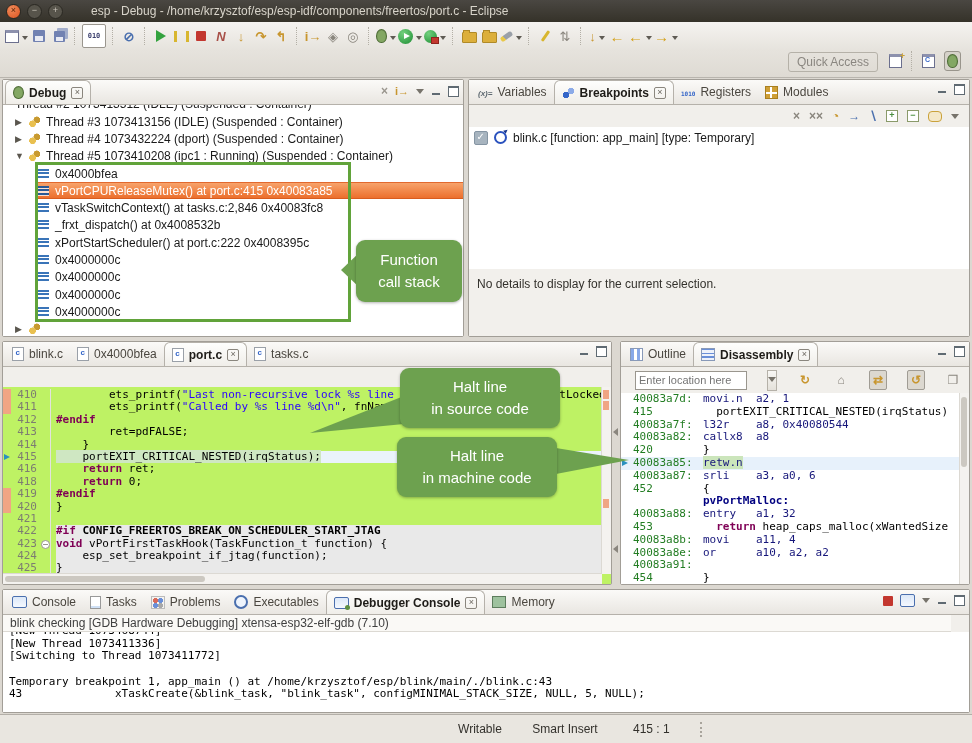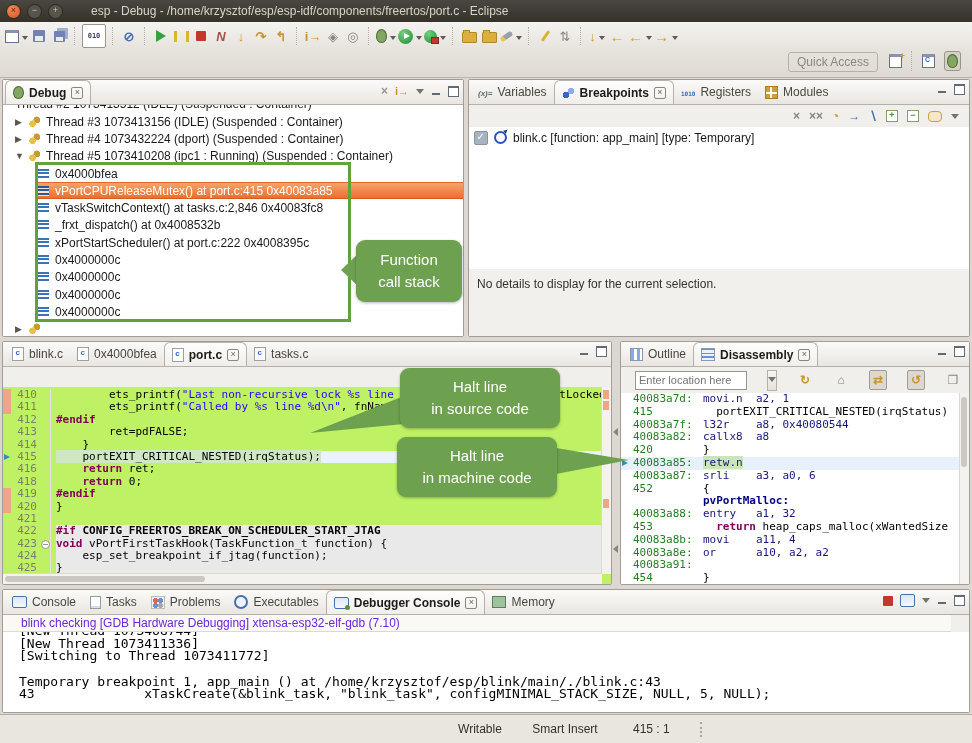--- a/index.html
+++ b/index.html
@@ -176,23 +176,23 @@
   .dline.lbl .dtext{color:#000080;font-weight:bold;}
   .dline.current{background:#e7f1fb;}
   .dis-hl{background:#cbe5bb;}
   .dip{position:absolute;left:1px;top:3px;width:0;height:0;border-left:6px solid #2a90be;border-top:3.5px solid transparent;border-bottom:3.5px solid transparent;}
   #dis-vscroll{position:absolute;right:0;top:51px;bottom:0;width:9px;background:#f4f2ef;border-left:1px solid #dcd9d3;}
   #dis-vthumb{position:absolute;left:1px;top:4px;width:6px;height:70px;background:#ccc8c1;border-radius:3px;}
 
   
   #console-panel{left:2px;top:589px;width:968px;height:124px;}
   #console-header{position:absolute;left:0;right:18px;top:25px;height:17px;background:#faf9f6;border-bottom:1px solid #dcd9d3;
-                  font-size:12px;color:#6d28d9;padding:1px 0 0 18px;box-sizing:border-box;white-space:nowrap;}
+                  font-size:12px;color:#404040;padding:1px 0 0 7px;box-sizing:border-box;white-space:nowrap;}
   #console-body{position:absolute;left:0;right:0;top:42px;bottom:0;background:#fff;overflow:hidden;
-                font-family:"DejaVu Sans Mono",monospace;font-size:13px;line-height:12.7px;color:#000;padding-left:16px;}
+                font-family:"DejaVu Sans Mono",monospace;font-size:11px;line-height:12.7px;color:#000;padding-left:6px;}
   .cline{white-space:pre;height:12.7px;}
   .ic-term{width:10px;height:10px;background:#c3372f;border-radius:1px;}
   .ic-mon{width:13px;height:11px;border:1px solid #4a6fae;background:linear-gradient(#dce8f8,#f4f8fe);border-radius:2px;}
 
   
   #statusbar{left:0;top:714px;width:972px;height:29px;background:#e9e6e0;border-top:1px solid #b3afa8;box-sizing:border-box;}
   .sb-item{position:absolute;top:7px;font-size:12px;color:#33312c;}
   #sb-handle{position:absolute;left:700px;top:7px;height:15px;border-left:2px dotted #a8a49c;}
 
   

